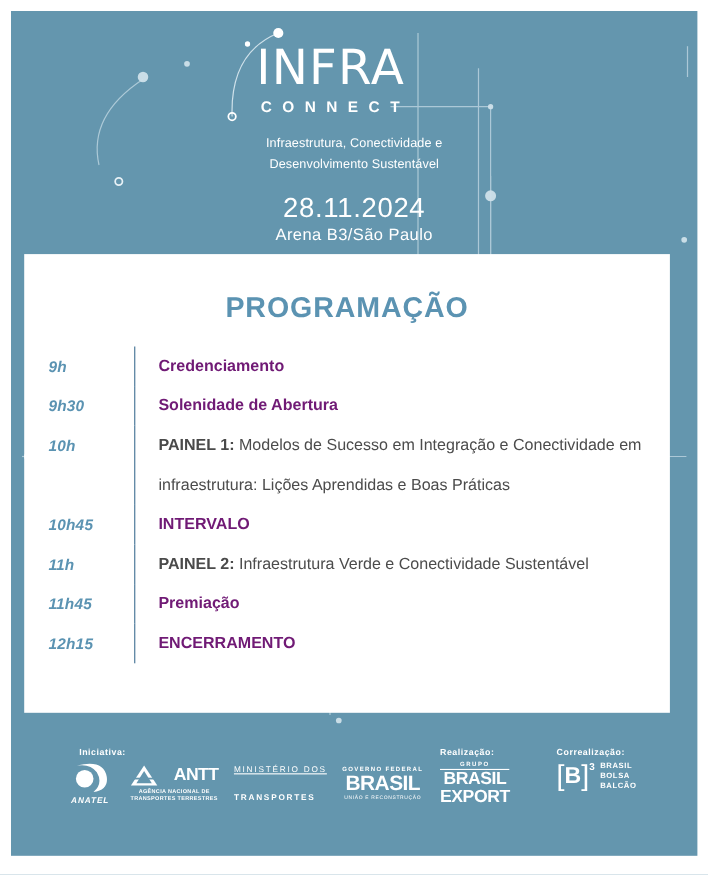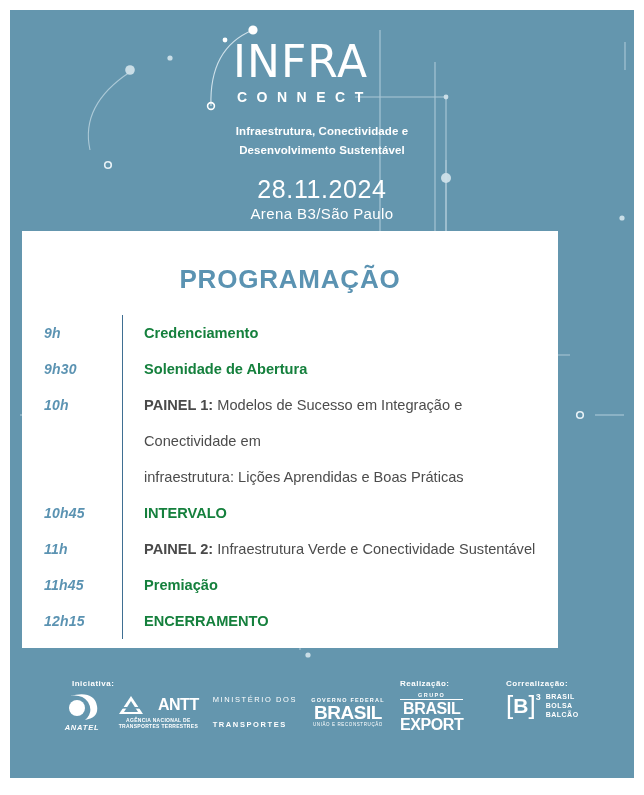--- a/index.html
+++ b/index.html
@@ -50,21 +50,21 @@
     font-size: 14px;
     font-weight: 700;
     letter-spacing: 9.5px;
     color: #ffffff;
   }
   #tagline {
     margin-top: 20px;
     text-align: center;
     color: #ffffff;
     font-size: 11.5px;
-    font-weight: 700;
+    font-weight: 400;
     line-height: 1.65;
     letter-spacing: 0.1px;
     z-index: 4;
     position: relative;
   }
   #date-line {
     margin-top: 16px;
     color: #ffffff;
     font-size: 25px;
     font-weight: 400;
@@ -75,21 +75,21 @@
     margin-top: 3px;
     color: #ffffff;
     font-size: 15px;
     font-weight: 400;
     letter-spacing: 0.4px;
   }
   
   #card {
     position: absolute;
     left: 12px; top: 221px;
-    width: 536px; height: 417px;
+    width: 587px; height: 417px;
     background: #ffffff;
   }
   #prog-title {
     text-align: center;
     margin-top: 33px;
     color: #5b93b2;
     font-size: 26px;
     font-weight: 700;
     letter-spacing: 0.8px;
   }
@@ -119,21 +119,21 @@
     background: #3f6f92;
     align-self: stretch;
   }
   .desc {
     padding-left: 21px;
     color: #4c4c4c;
     font-size: 14.6px;
     line-height: 36px;
     font-weight: 400;
   }
-  .desc.bold { font-weight: 700; color: #15803d; text-align: right; }
+  .desc.bold { font-weight: 700; color: #701a75; text-align: right; }
   .desc b { font-weight: 700; color: #4a4a4a; }
   .desc .cont { display: block; }
   
   #footer {
     position: absolute;
     left: 0; top: 645px;
     width: 624px; height: 123px;
     display: flex;
     align-items: flex-start;
   }
@@ -290,21 +290,21 @@
               <path d="M13 6 L20 17 L6 17 Z" fill="#6496ae"></path>
               <rect x="2" y="12" width="22" height="1.6" fill="#6496ae"></rect>
             </svg>
             <div style="color:#fff;font-size:16px;font-weight:700;letter-spacing:-0.5px;">ANTT</div>
           </div>
           <div style="color:#fff;font-size:5px;font-weight:700;letter-spacing:0.3px;margin-top:2px;">AGÊNCIA NACIONAL DE</div>
           <div style="color:#fff;font-size:5px;font-weight:700;letter-spacing:0.3px;">TRANSPORTES TERRESTRES</div>
         </div>
 
         <div style="text-align:left;">
-          <div style="color:#fff;font-size:7.5px;font-weight:400;letter-spacing:1.6px;">MINISTÉRIO DOS</div>
+          <div style="color:#fff;font-size:7.5px;font-weight:400;letter-spacing:1.6px;text-decoration:underline;">MINISTÉRIO DOS</div>
           <div style="color:#fff;font-size:7.5px;font-weight:700;letter-spacing:1.6px;margin-top:16px;">TRANSPORTES</div>
         </div>
 
         <div style="text-align:center;">
           <div style="color:#fff;font-size:5.5px;font-weight:700;letter-spacing:1.2px;">GOVERNO FEDERAL</div>
           <div style="color:#fff;font-size:19px;font-weight:700;letter-spacing:-0.5px;line-height:1.05;">BRASIL</div>
           <div style="color:#fff;font-size:4.5px;font-weight:400;letter-spacing:0.6px;">UNIÃO E RECONSTRUÇÃO</div>
         </div>
 
       </div>

